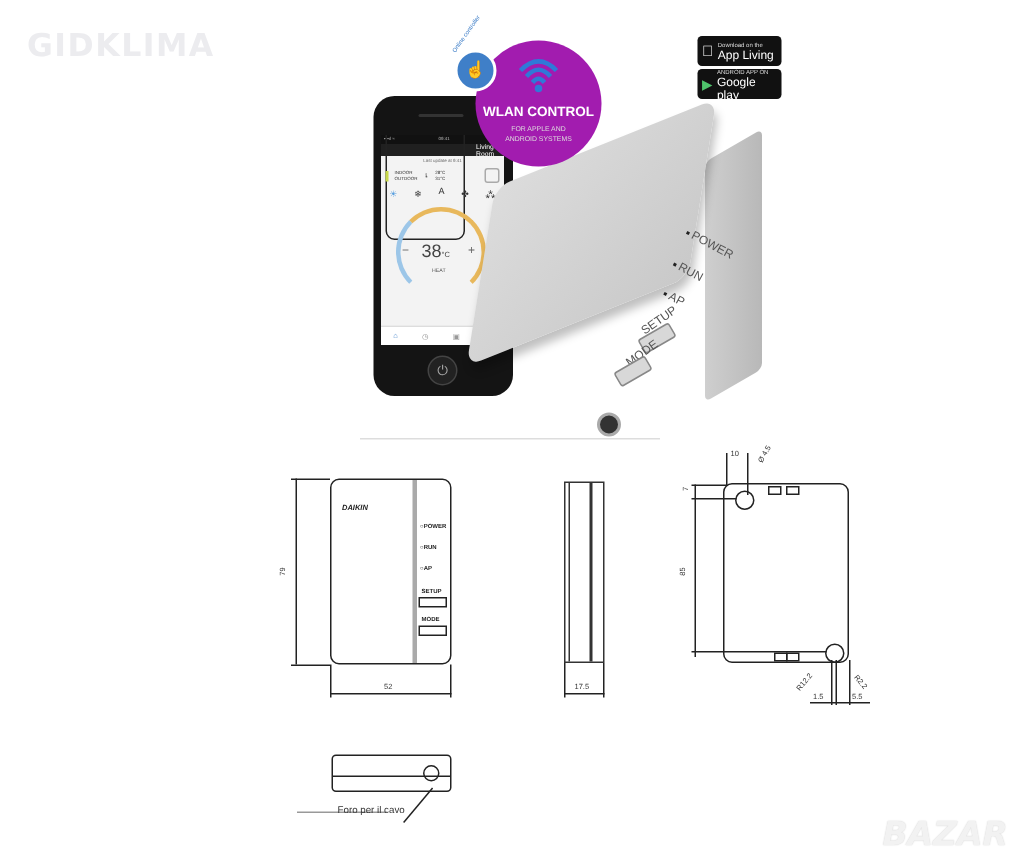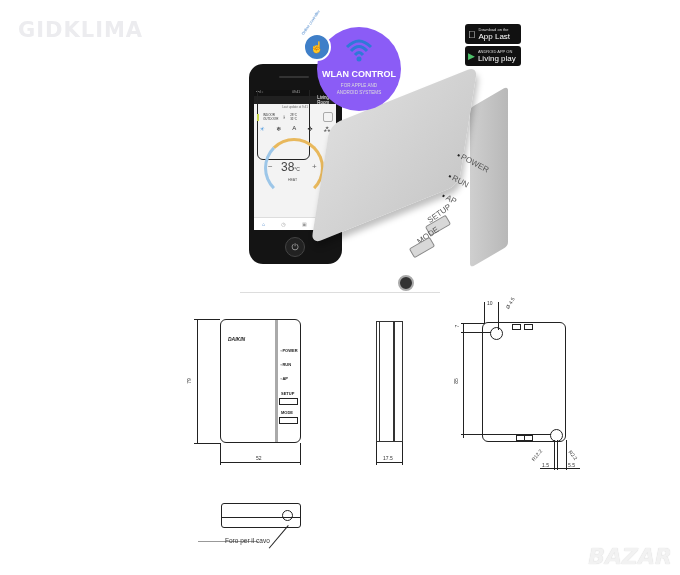--- a/index.html
+++ b/index.html
@@ -23,21 +23,21 @@
   .dial{position:absolute;left:10px;top:48px;width:60px;height:60px;border-radius:50%;border:3px solid transparent;border-top-color:#e8b85c;border-right-color:#e8b85c;border-left-color:#9cc6e8;border-bottom-color:transparent;box-sizing:border-box;}
   .temp{position:absolute;left:27px;top:70px;font-size:12px;color:#444;}
   .temp small{font-size:5px;}
   .minus{position:absolute;left:14px;top:72px;font-size:8px;color:#666;}
   .plus{position:absolute;left:58px;top:72px;font-size:8px;color:#666;}
   .heat{position:absolute;left:34px;top:88px;font-size:3.5px;color:#555;}
   .tabbar{position:absolute;left:0;bottom:0;width:100%;height:12px;background:#fff;display:flex;justify-content:space-around;align-items:center;font-size:5px;color:#999;border-top:1px solid #ddd;}
   .home-btn{left:285px;top:237px;width:18px;height:18px;border-radius:50%;background:#222;border:1px solid #444;color:#aaa;font-size:9px;text-align:center;line-height:18px;}
   .speaker{left:279px;top:76px;width:30px;height:2px;background:#333;border-radius:1px;}
   
-  .wlan{left:317px;top:27px;width:84px;height:84px;border-radius:50%;background:#8b5cf6;color:#fff;text-align:center;}
+  .wlan{left:317px;top:27px;width:84px;height:84px;border-radius:50%;background:#a21caf;color:#fff;text-align:center;}
   .wlan .wifi{position:absolute;left:28px;top:8px;width:28px;height:28px;}
   .wlan .t1{position:absolute;top:42px;width:100%;font-size:9px;font-weight:bold;}
   .wlan .t2{position:absolute;top:55px;width:100%;font-size:4.6px;color:#ddd;line-height:7px;}
   .hand{left:303px;top:33px;width:24px;height:24px;border-radius:50%;background:#3f7fc8;border:2px solid #fff;color:#fff;font-size:11px;text-align:center;line-height:24px;}
   .online{left:296px;top:20px;font-size:4px;color:#3f7fc8;transform:rotate(-55deg);}
   
   .device{left:330px;top:125px;width:150px;height:110px;background:linear-gradient(135deg,#dcdcdc,#c9c9c9);border-radius:10px;transform:skewY(-30deg) rotate(10deg);transform-origin:0 0;box-shadow:3px 6px 6px rgba(0,0,0,.25);}
   .device-side{left:470px;top:108px;width:38px;height:160px;background:linear-gradient(90deg,#cfcfcf,#b8b8b8);transform:skewY(-30deg);transform-origin:0 0;border-radius:4px;}
   .dlabel{font-size:8px;color:#555;transform:rotate(28deg);}
   .dbtn{width:22px;height:9px;border:1px solid #888;border-radius:2px;background:#d8d8d8;transform:rotate(-30deg);}
@@ -62,28 +62,28 @@
 </style>
 </head>
 <body>
 
 <div class="abs watermark">GIDKLIMA</div>
 
 <div class="abs badge" style="top:24px;">
   <span style="font-size:10px;"></span>
   <span>
     <span class="small">Download on the</span>
-    <span class="big">App Last</span>
+    <span class="big">App Living</span>
   </span>
 </div>
 <div class="abs badge" style="top:46px;">
   <span style="font-size:9px;color:#4fc36b;">▶</span>
   <span>
     <span class="small">ANDROID APP ON</span>
-    <span class="big">Living play</span>
+    <span class="big">Google play</span>
   </span>
 </div>
 
 <div class="abs phone"></div>
 <div class="abs speaker"></div>
 <div class="abs screen">
   <div class="status-bar">
     <span>•••ıl ≈</span>
     <span>09:41</span>
     <span>✱ ▮</span>

